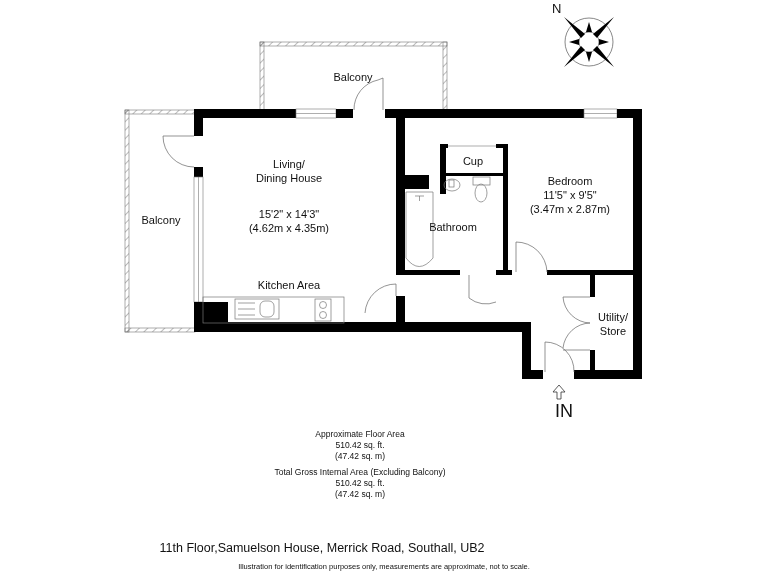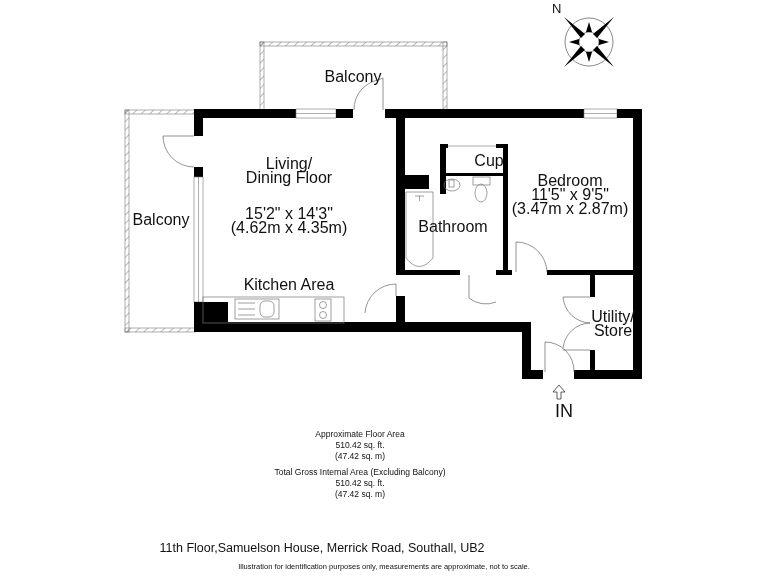--- a/index.html
+++ b/index.html
@@ -1,18 +1,18 @@
 <!DOCTYPE html>
 <html><head>
 <meta charset="utf-8">
 <style>
   html,body{margin:0;padding:0;background:#fff;}
   body{width:768px;height:576px;position:relative;overflow:hidden;font-family:"Liberation Sans",sans-serif;color:#111;}
   svg.plan{position:absolute;left:0;top:0;}
-  .lbl{position:absolute;text-align:center;font-size:16px;line-height:14px;color:#111;white-space:nowrap;transform:translateX(-50%);}
+  .lbl{position:absolute;text-align:center;font-size:11px;line-height:14px;color:#111;white-space:nowrap;transform:translateX(-50%);}
   .north{position:absolute;left:552px;top:1px;font-size:13px;}
   .in-label{position:absolute;left:555px;top:401px;font-size:18px;}
   .areas{position:absolute;left:0;width:720px;text-align:center;font-size:8.5px;line-height:11px;color:#111;}
   .areas .blk{margin-bottom:5px;}
   .address{position:absolute;left:0;width:644px;top:541px;text-align:center;font-size:12.5px;}
   .disclaimer{position:absolute;left:0;width:768px;top:562px;text-align:center;font-size:7.5px;}
 </style>
 </head>
 <body>
 
@@ -162,29 +162,29 @@
   </g>
 </svg>
 
 <div class="north">N</div>
 
 <div class="lbl" style="left:353px;top:70px;">Balcony</div>
 <div class="lbl" style="left:161px;top:213px;">Balcony</div>
 
 <div class="lbl" style="left:289px;top:157px;">
   <div>Living/</div>
-  <div>Dining Floor</div>
+  <div>Dining House</div>
 </div>
 <div class="lbl" style="left:289px;top:207px;">
   <div>15'2" x 14'3"</div>
   <div>(4.62m x 4.35m)</div>
 </div>
 <div class="lbl" style="left:289px;top:278px;">Kitchen Area</div>
 
-<div class="lbl" style="left:473px;top:154px;margin-left:16px;">Cup</div>
+<div class="lbl" style="left:473px;top:154px;">Cup</div>
 <div class="lbl" style="left:453px;top:220px;">Bathroom</div>
 
 <div class="lbl" style="left:570px;top:174px;">
   <div>Bedroom</div>
   <div>11'5" x 9'5"</div>
   <div>(3.47m x 2.87m)</div>
 </div>
 
 <div class="lbl" style="left:613px;top:310px;">
   <div>Utility/</div>

